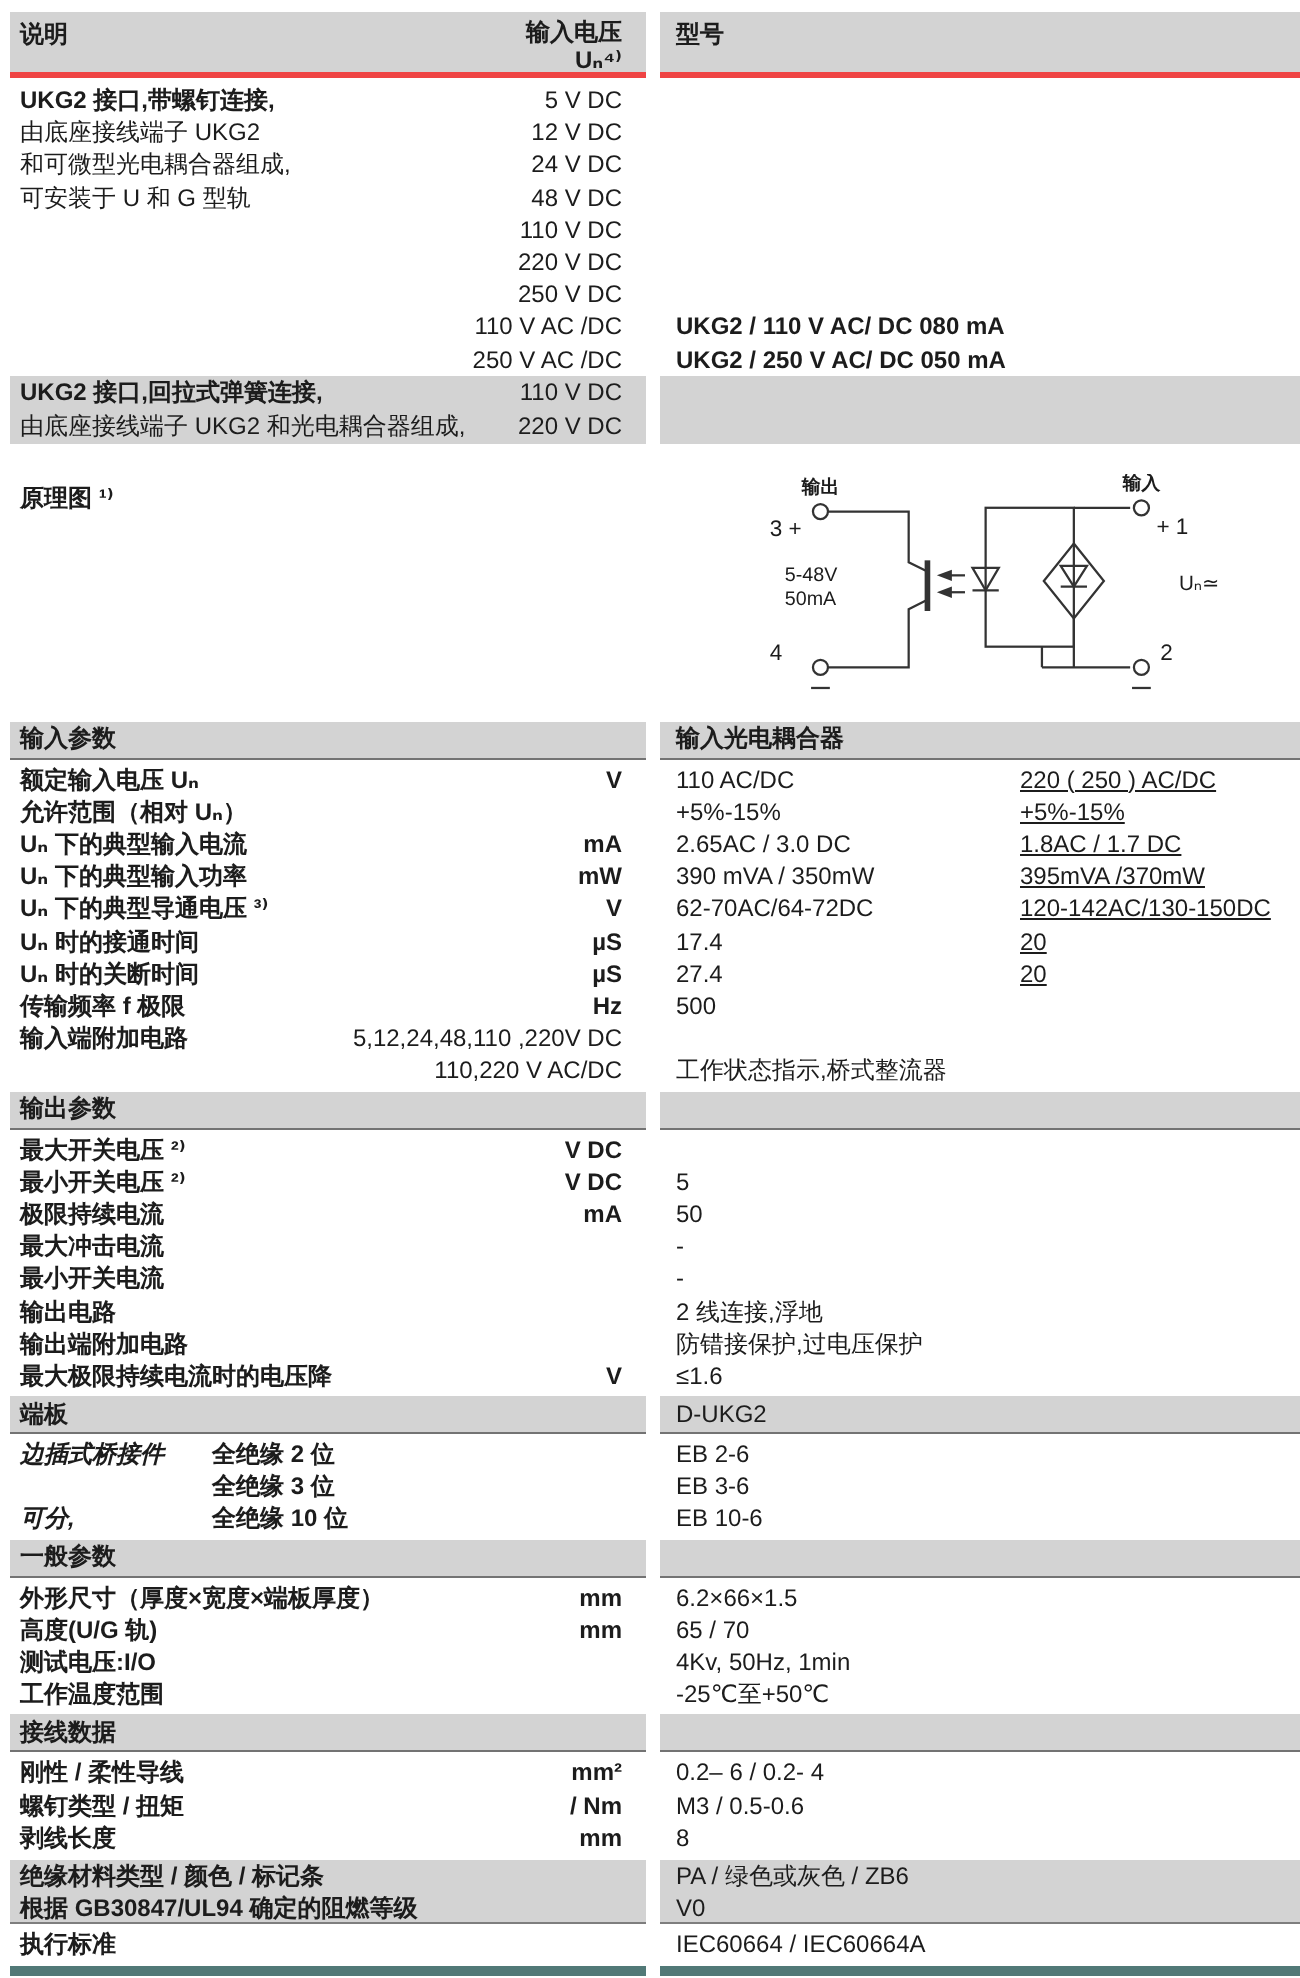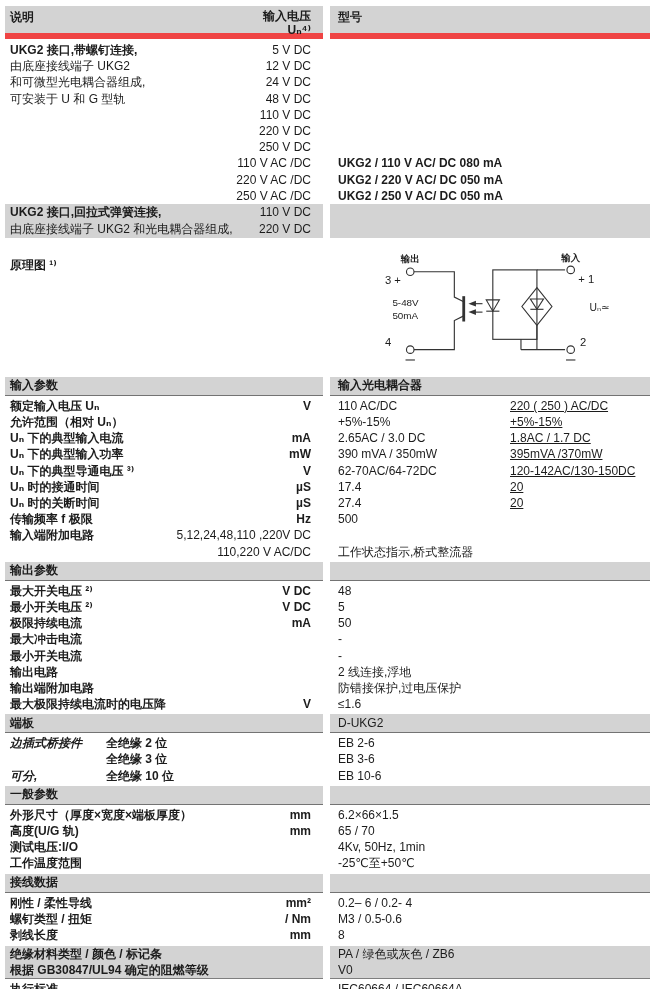--- a/index.html
+++ b/index.html
@@ -9,21 +9,21 @@
   
   .trow,.srow{display:flex;align-items:center;height:16.2px;line-height:16.2px;padding-left:5px;}
   .lz{width:318px;flex:none;display:flex;align-items:center;padding:0 12px 0 5px;box-sizing:border-box;height:100%;}
   .gz{width:7px;flex:none;height:100%;}
   .rz{flex:1;display:flex;align-items:center;padding-left:8px;box-sizing:border-box;height:100%;}
   .zbg{background:#d3d3d3;}
   .b{font-weight:bold;}
 
   
   .main-header{display:flex;height:33px;padding-left:5px;margin-bottom:3px;}
-  .main-header .lz,.main-header .rz{align-items:flex-start;padding-top:3px;border-bottom:6px solid #ef4444;}
+  .main-header .lz,.main-header .rz{align-items:flex-start;padding-top:3px;border-bottom:3px solid #ef4444;}
   .volt-h{margin-left:auto;display:flex;flex-direction:column;align-items:flex-end;line-height:14px;}
 
   
   .d{flex:1;}
   .v{white-space:nowrap;margin-left:auto;}
   .m{white-space:nowrap;}
 
   
   .spring .trow{height:17px;line-height:17px;}
 
@@ -130,30 +130,20 @@
         <div class="rz"></div>
       </div>
       <div class="trow">
         <div class="lz">
           <span class="d"></span>
           <span class="v">110 V AC /DC</span>
         </div>
         <div class="gz"></div>
         <div class="rz">
           <span class="m b">UKG2 / 110 V AC/ DC 080 mA</span>
-        </div>
-      </div>
-      <div class="trow">
-        <div class="lz">
-          <span class="d"></span>
-          <span class="v">220 V AC /DC</span>
-        </div>
-        <div class="gz"></div>
-        <div class="rz">
-          <span class="m b">UKG2 / 220 V AC/ DC 050 mA</span>
         </div>
       </div>
       <div class="trow">
         <div class="lz">
           <span class="d"></span>
           <span class="v">250 V AC /DC</span>
         </div>
         <div class="gz"></div>
         <div class="rz">
           <span class="m b">UKG2 / 250 V AC/ DC 050 mA</span>
@@ -353,23 +343,20 @@
           </div>
           <div class="gz"></div>
           <div class="rz zbg"></div>
         </div>
         <div class="srow">
           <div class="lz">
             <span class="lab">最大开关电压 ²⁾</span>
             <span class="unit">V DC</span>
           </div>
           <div class="gz"></div>
-          <div class="rz">
-            <span class="v1">48</span>
-          </div>
         </div>
         <div class="srow">
           <div class="lz">
             <span class="lab">最小开关电压 ²⁾</span>
             <span class="unit">V DC</span>
           </div>
           <div class="gz"></div>
           <div class="rz">
             <span class="v1">5</span>
           </div>

